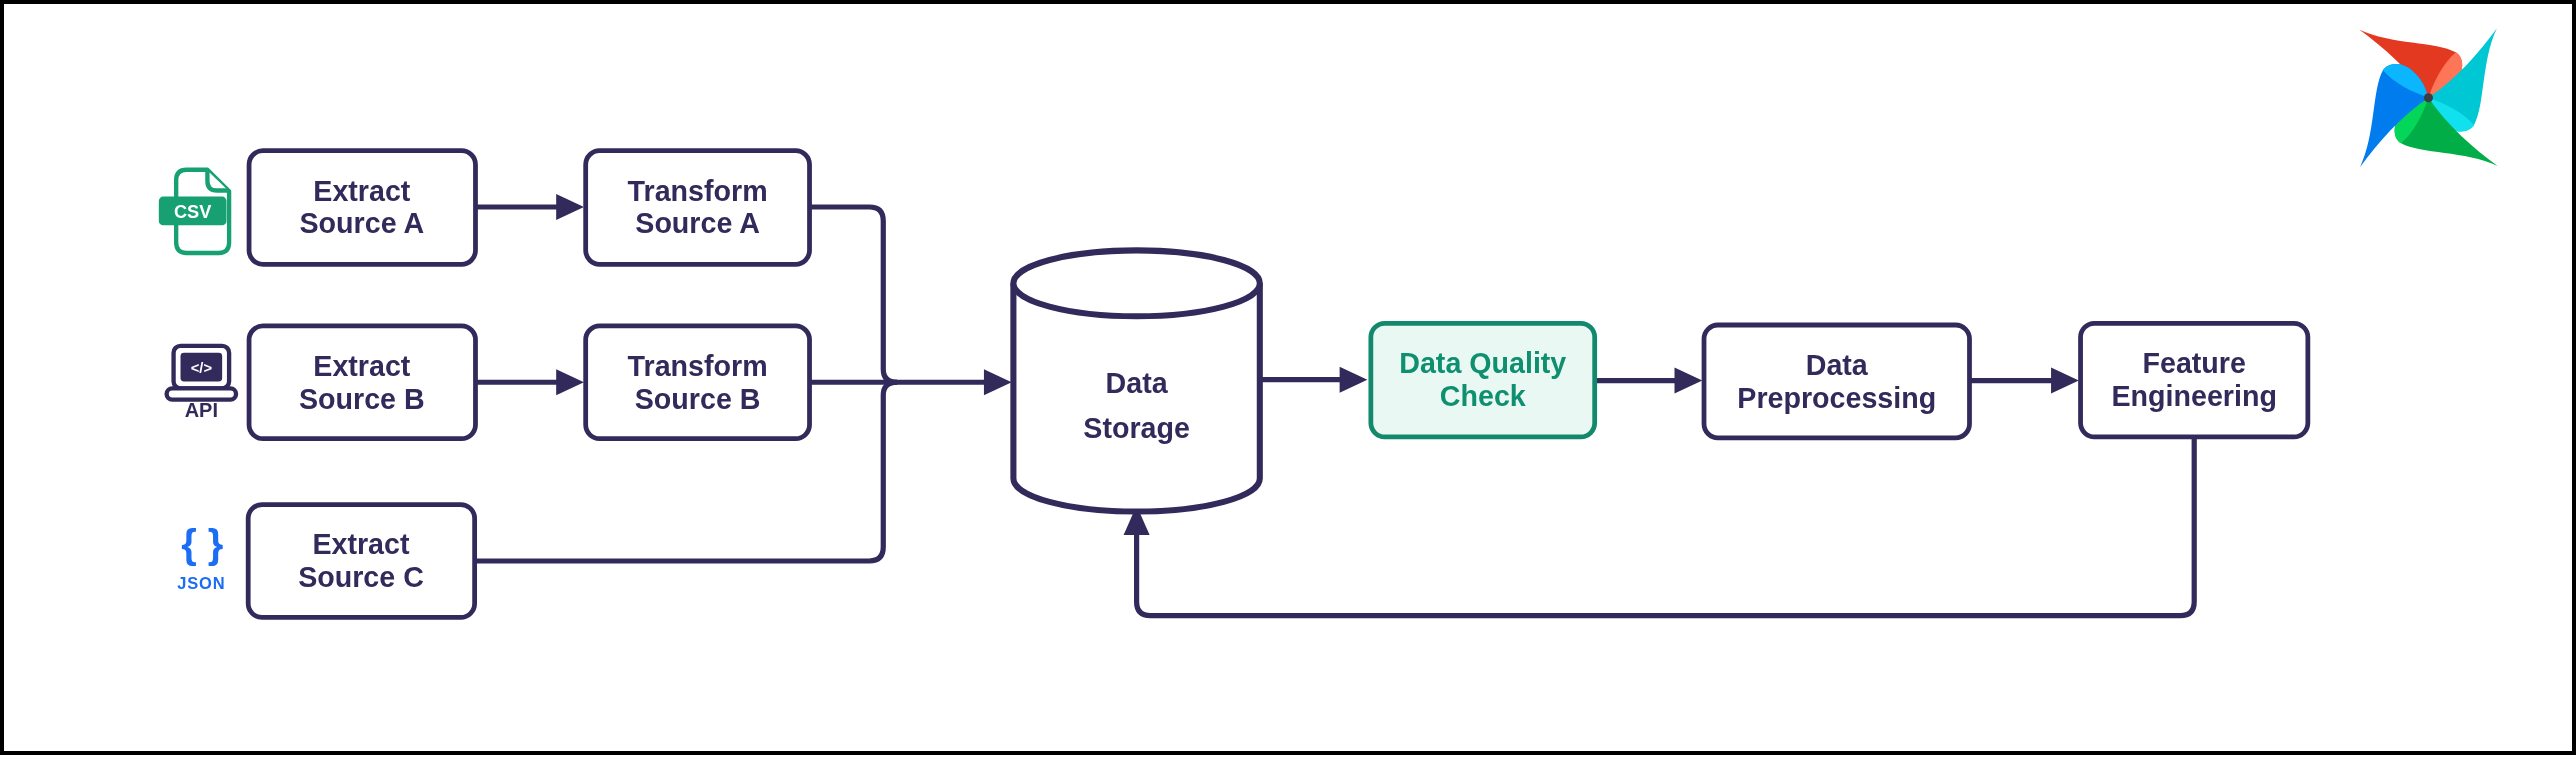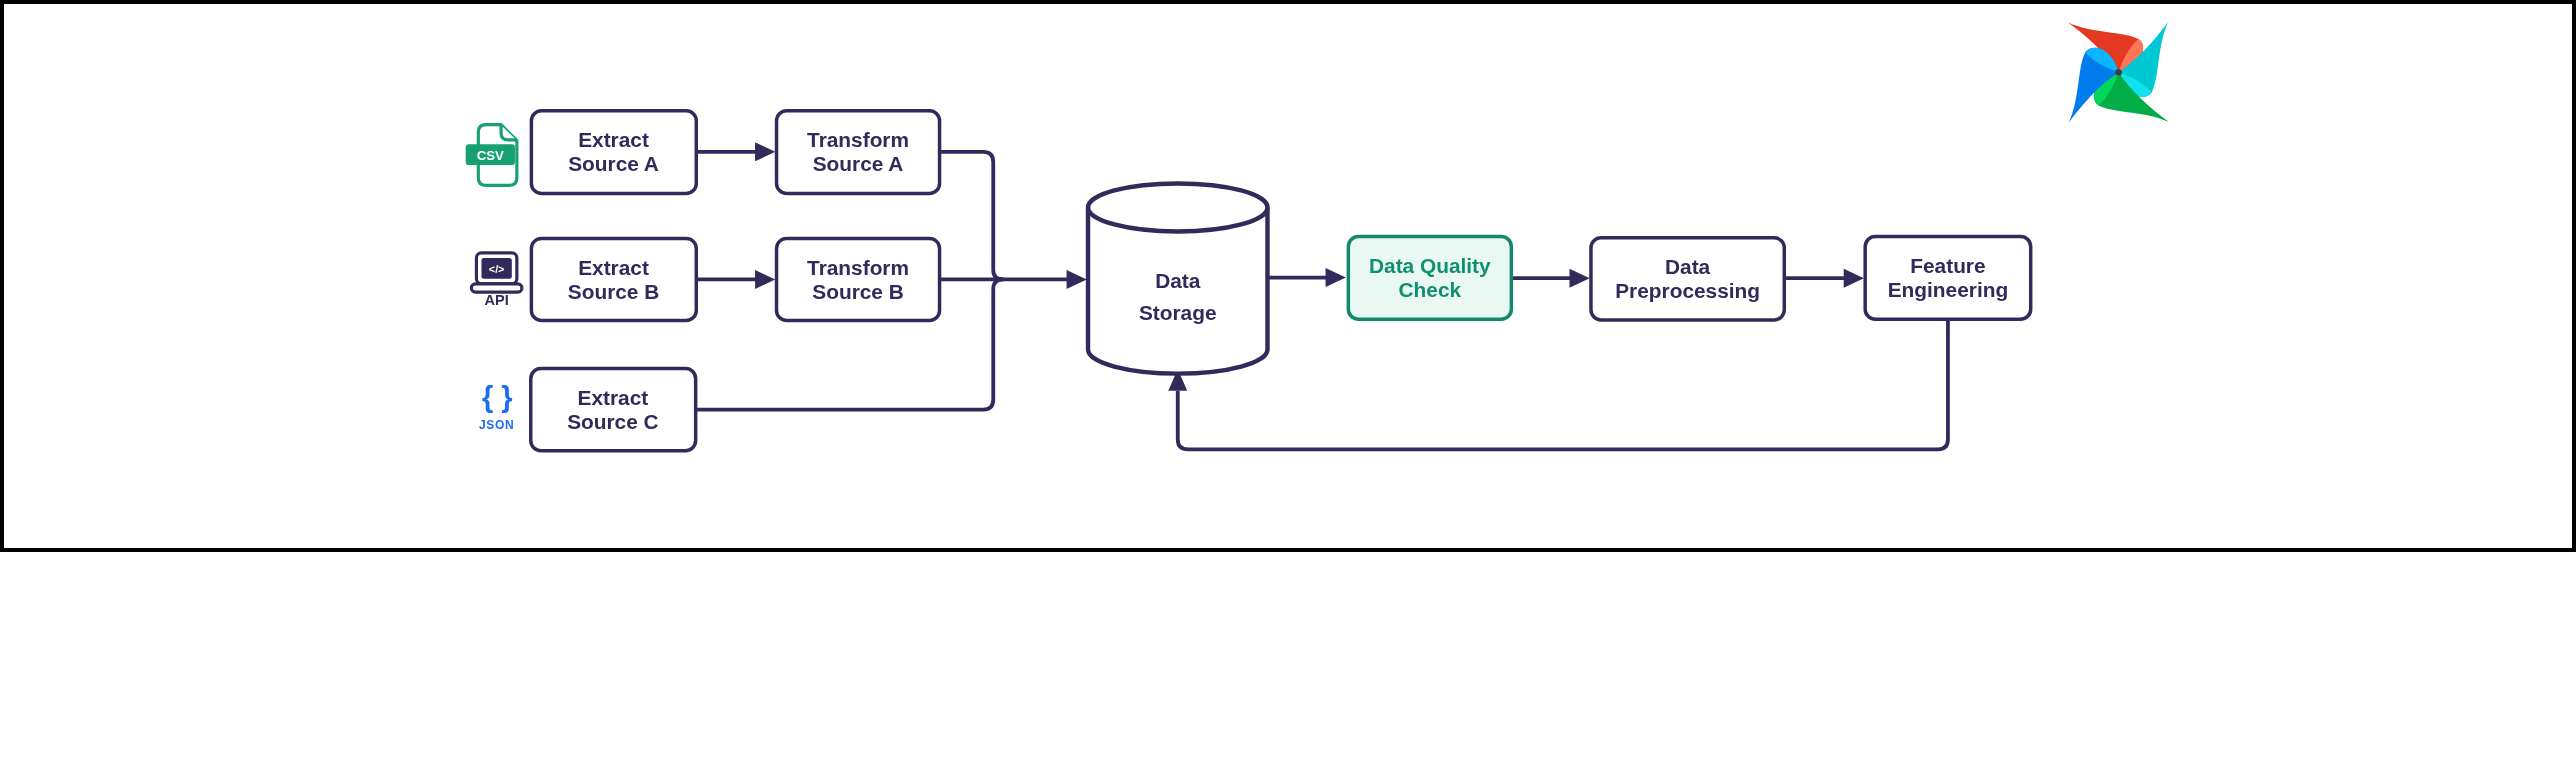--- a/index.html
+++ b/index.html
@@ -1,17 +1,17 @@
 <!DOCTYPE html>
 <html style="font-size:14.4px"><head>
 <meta charset="utf-8">
 <style>
   html,body { margin:0; padding:0; background:#ffffff; }
   .frame {
-    width:2576px; height:552px;
+    width:2576px; height:755px;
     box-sizing:border-box;
     border:4.5px solid #000000;
     background:#ffffff;
     position:relative;
     font-family:"Liberation Sans", sans-serif;
   }
   svg { display:block; width:100%; height:100%; }
   .node-box      { fill:#ffffff; stroke:#312a5a; stroke-width:5.5; }
   .node-label    { fill:#312a5a; font-weight:bold; font-size:33px;
                    text-anchor:middle; dominant-baseline:central; }

